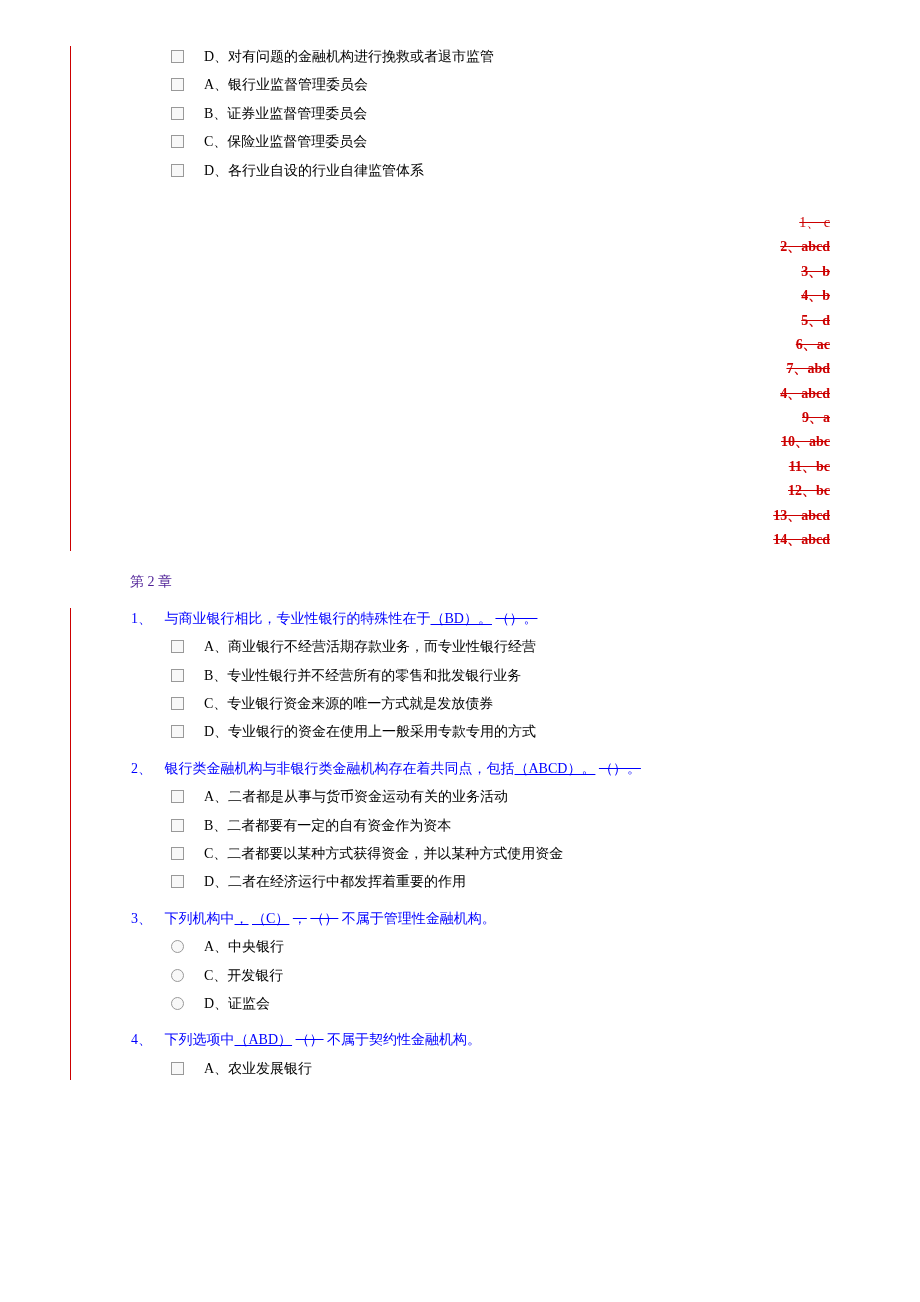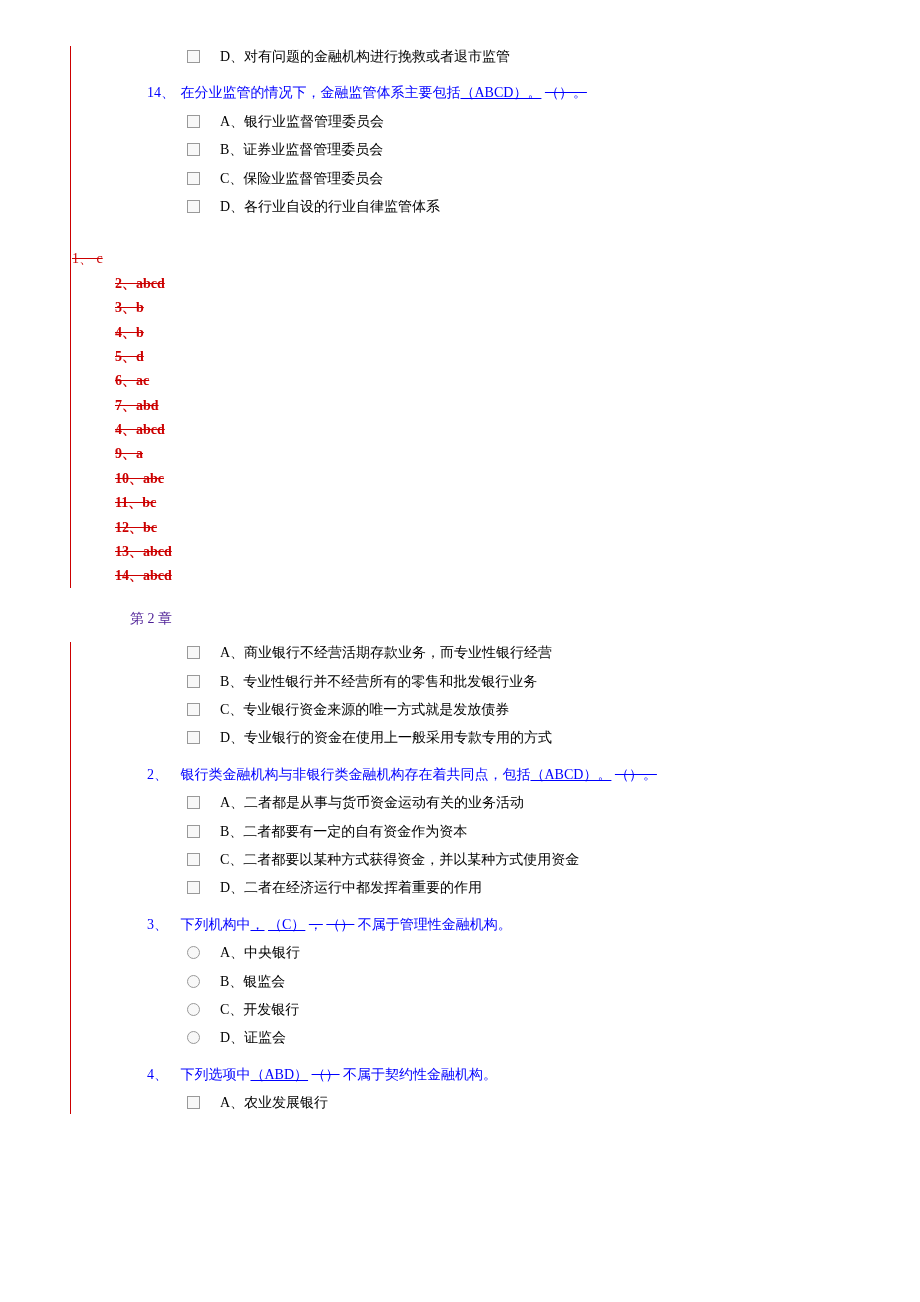--- a/index.html
+++ b/index.html
@@ -6,21 +6,21 @@
     font-family: "SimSun", "宋体", serif;
     font-size: 14px;
     line-height: 1.6;
     margin: 0;
     padding: 40px 90px;
     color: #000;
     background: #fff;
   }
   .revision-bar {
     border-left: 1px solid #c00;
-    padding-left: 16px;
+    padding-left: 0;
     margin-left: -20px;
   }
   .option-row {
     display: flex;
     align-items: flex-start;
     margin: 6px 0;
     padding-left: 100px;
   }
   .checkbox {
     display: inline-block;
@@ -61,20 +61,21 @@
   .deleted {
     text-decoration: line-through;
     color: #0000ff;
   }
   .strike-red {
     text-decoration: line-through;
     color: #cc0000;
   }
   .answer-block {
     margin: 30px 0 20px 0;
+    text-align: right;
   }
   .answer-first {
     padding-left: 0;
     margin-left: -15px;
   }
   .answer-line {
     padding-left: 28px;
     margin: 2px 0;
     font-weight: bold;
   }
@@ -87,25 +88,20 @@
 </head>
 <body>
 
 <div class="revision-bar">
 
   <div class="option-row">
     <span class="checkbox"></span>
     <span>D、对有问题的金融机构进行挽救或者退市监管</span>
   </div>
 
-  <div class="question-row">
-    <span class="qnum">14、</span>
-    <span>在分业监管的情况下，金融监管体系主要包括</span><span class="inserted">（ABCD）。</span>
-    <span class="deleted">（）。</span>
-  </div>
   <div class="option-row">
     <span class="checkbox"></span>
     <span>A、银行业监督管理委员会</span>
   </div>
   <div class="option-row">
     <span class="checkbox"></span>
     <span>B、证券业监督管理委员会</span>
   </div>
   <div class="option-row">
     <span class="checkbox"></span>
@@ -132,20 +128,25 @@
     <div class="strike-red answer-line">13、abcd</div>
     <div class="strike-red answer-line">14、abcd</div>
   </div>
 
 </div>
 
 <div class="chapter-title">第 2 章</div>
 
 <div class="revision-bar">
 
+  <div class="question-row">
+    <span class="qnum">1、</span>
+    <span>与商业银行相比，专业性银行的特殊性在于</span><span class="inserted">（BD）。</span>
+    <span class="deleted">（）。</span>
+  </div>
   <div class="option-row">
     <span class="checkbox"></span>
     <span>A、商业银行不经营活期存款业务，而专业性银行经营</span>
   </div>
   <div class="option-row">
     <span class="checkbox"></span>
     <span>B、专业性银行并不经营所有的零售和批发银行业务</span>
   </div>
   <div class="option-row">
     <span class="checkbox"></span>
@@ -185,24 +186,20 @@
     <span class="deleted">，</span>
     <span class="deleted">（）</span>
     <span>不属于管理性金融机构。</span>
   </div>
   <div class="option-row">
     <span class="radio"></span>
     <span>A、中央银行</span>
   </div>
   <div class="option-row">
     <span class="radio"></span>
-    <span>B、银监会</span>
-  </div>
-  <div class="option-row">
-    <span class="radio"></span>
     <span>C、开发银行</span>
   </div>
   <div class="option-row">
     <span class="radio"></span>
     <span>D、证监会</span>
   </div>
 
   <div class="question-row">
     <span class="qnum">4、</span>
     <span>下列选项中</span><span class="inserted">（ABD）</span>

